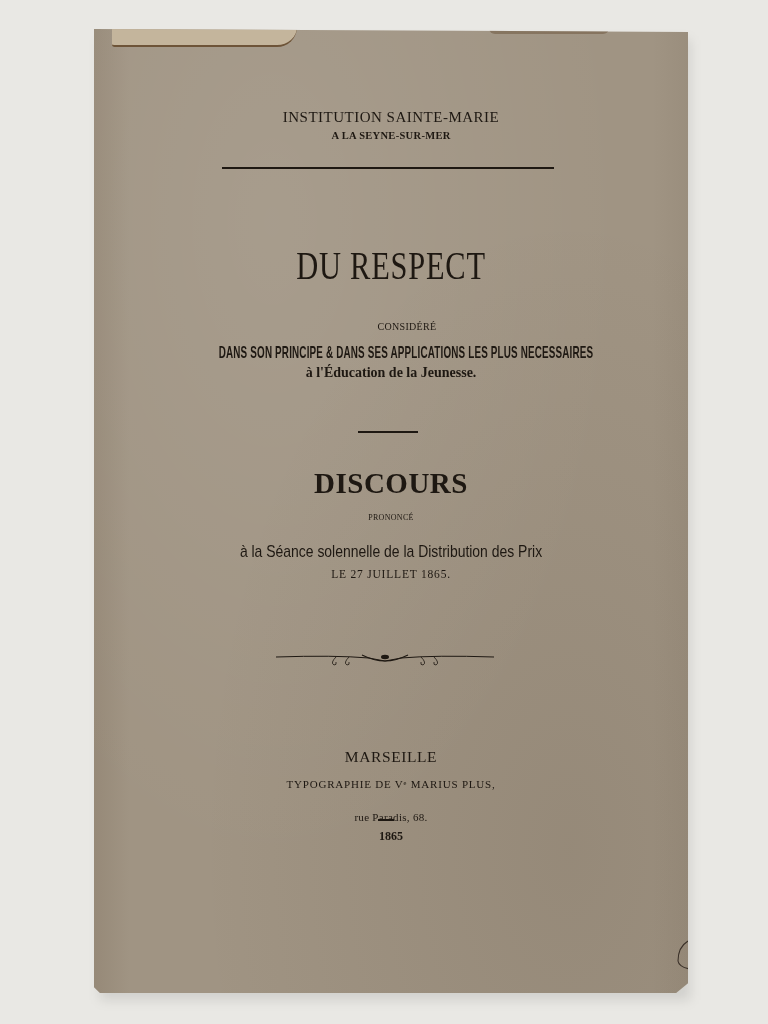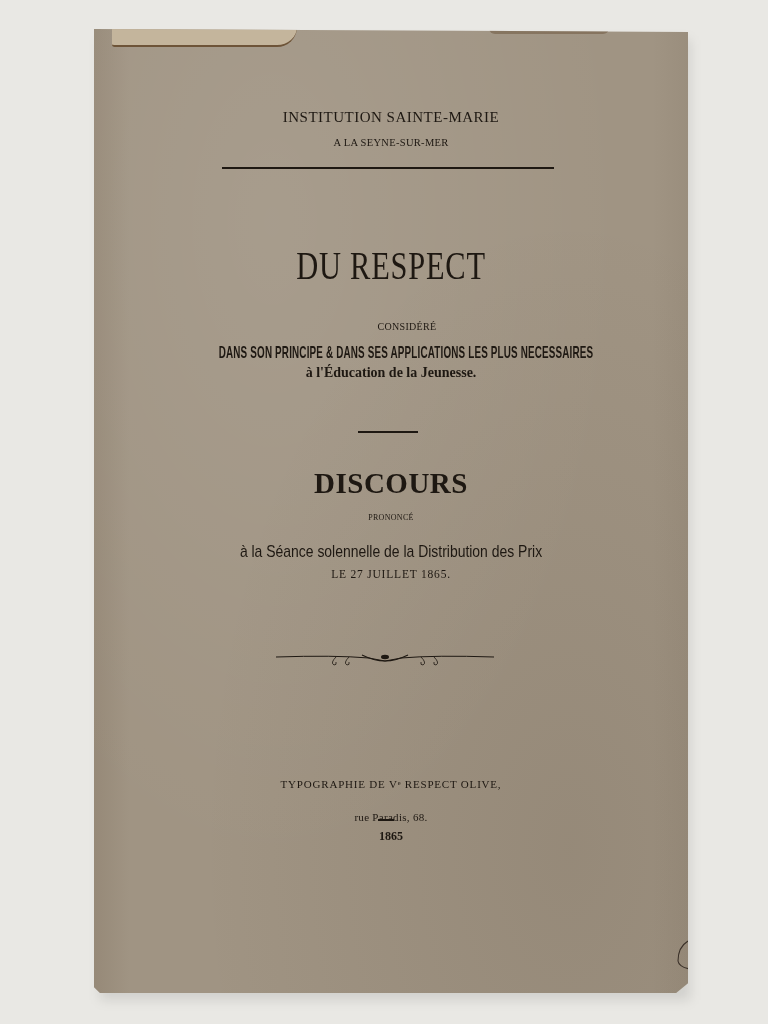--- a/index.html
+++ b/index.html
@@ -27,21 +27,21 @@
     position: absolute; left: 18px; top: -2px; width: 185px; height: 18px;
     background: #c4b59c; border-bottom: 2px solid #6e5438;
     border-radius: 0 0 60px 8px;
   }
   .torn2 {
     position: absolute; left: 395px; top: -1px; width: 120px; height: 6px;
     background: #7a6650; border-radius: 0 0 40px 40px; opacity: 0.7;
   }
   .line { position: absolute; left: 0; width: 594px; text-align: center; white-space: nowrap; }
   .inst { top: 74px; font-size: 15px; letter-spacing: 0.5px; margin-top: 6px; }
-  .inst-sub { top: 108px; font-size: 10.5px; font-weight: normal; letter-spacing: 0.3px; }
+  .inst-sub { top: 101px; font-size: 10.5px; font-weight: bold; letter-spacing: 0.3px; }
   .rule1 { position: absolute; left: 128px; top: 138px; width: 332px; height: 1.5px; background: #1e1812; }
   .title {
     top: 214px; font-size: 39px; letter-spacing: 1px;
     font-family: "Liberation Sans Narrow", "Liberation Serif", serif;
     transform: scaleX(0.78); transform-origin: 297px 0;
   }
   .consid { top: 292px; font-size: 10px; letter-spacing: 0.3px; padding-left: 16px; }
   .dans {
     top: 314px; font-size: 17px; font-weight: bold;
     font-family: "Liberation Sans", sans-serif;
@@ -89,21 +89,22 @@
   <div class="line date">LE 27 JUILLET 1865.</div>
 
   <svg class="orn" viewBox="0 0 222 16">
     <path d="M2 6 Q60 4 95 7 Q105 9 111 10 Q117 9 127 7 Q162 4 220 6" fill="none" stroke="#1e1812" stroke-width="1"></path>
     <path d="M62 6 q-6 6 -2 8 q3 0 2 -3 M75 6 q-6 6 -2 8 q3 0 2 -3" fill="none" stroke="#1e1812" stroke-width="0.8"></path>
     <path d="M160 6 q6 6 2 8 q-3 0 -2 -3 M147 6 q6 6 2 8 q-3 0 -2 -3" fill="none" stroke="#1e1812" stroke-width="0.8"></path>
     <ellipse cx="111" cy="6" rx="4" ry="2.2" fill="#1e1812"></ellipse>
     <path d="M88 4 Q100 10 111 10 Q122 10 134 4" fill="none" stroke="#1e1812" stroke-width="1.2"></path>
   </svg>
 
-  <div class="line typo">TYPOGRAPHIE DE Vᵉ RESPECT OLIVE,</div>
+  <div class="line city">MARSEILLE</div>
+  <div class="line typo">TYPOGRAPHIE DE Vᵉ MARIUS PLUS,</div>
   <div class="line rue">rue Paradis, 68.</div>
   <div class="rule3"></div>
   <div class="line year">1865</div>
 
   <svg class="pencil" viewBox="0 0 30 40">
     <path d="M16 4 Q6 10 6 24 Q7 30 18 32" fill="none" stroke="#3a3028" stroke-width="1.1"></path>
   </svg>
 </div>
 
 </body></html>

